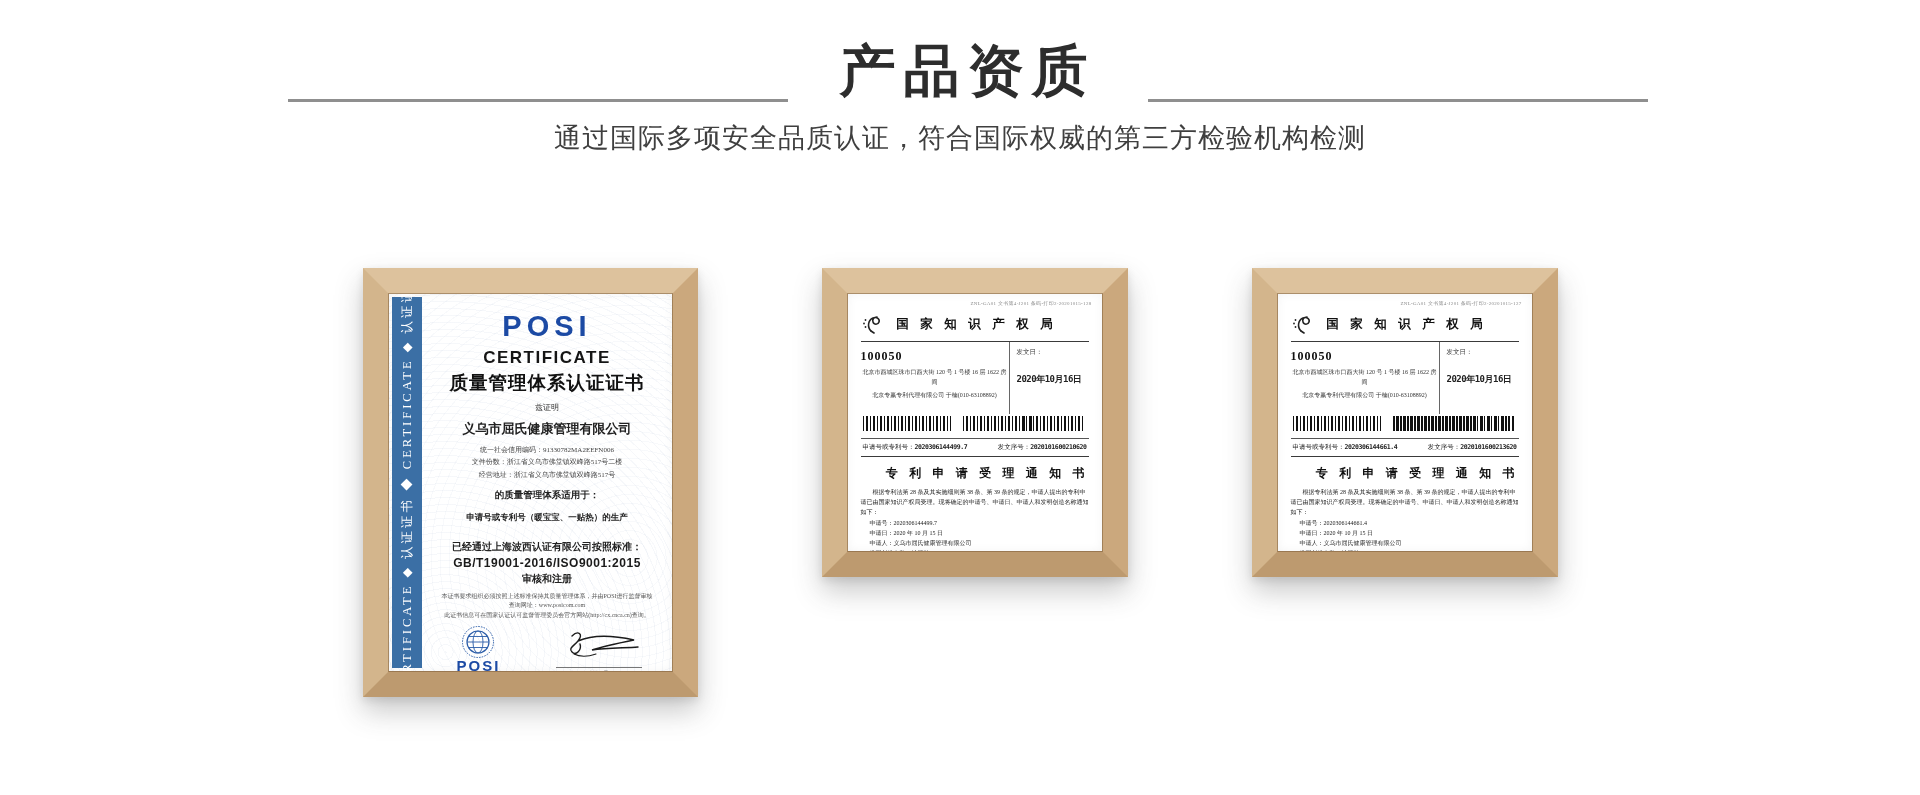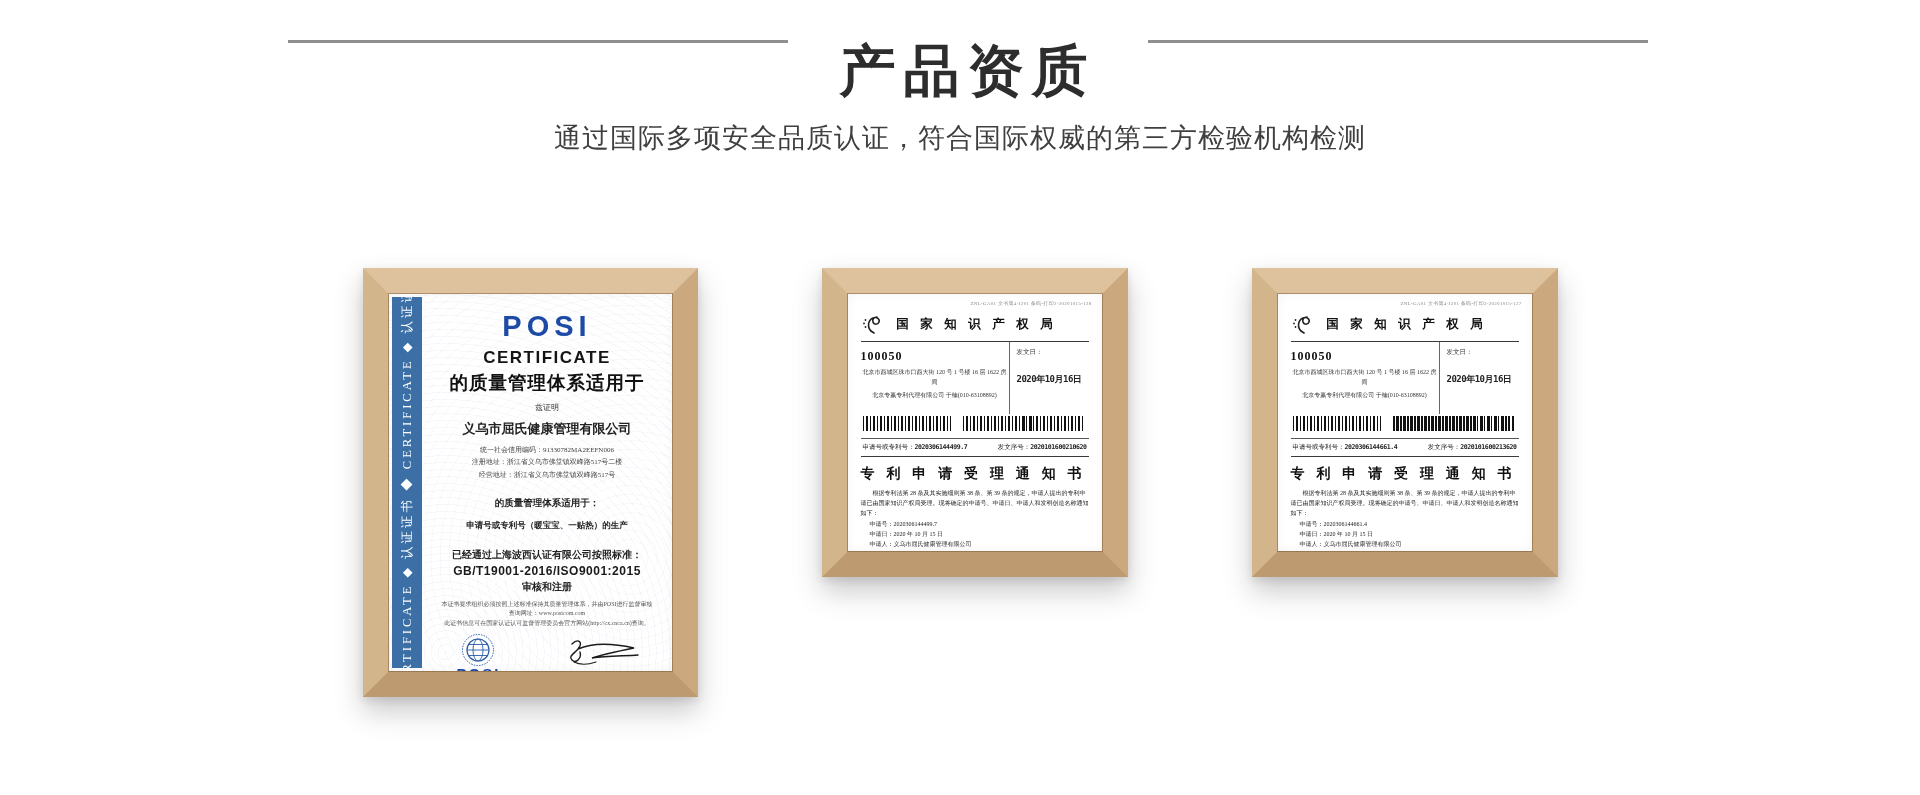--- a/index.html
+++ b/index.html
@@ -5,21 +5,21 @@
   * { margin: 0; padding: 0; box-sizing: border-box; }
   html, body { background: #ffffff; }
   body {
     width: 1920px; height: 795px; overflow: hidden;
     font-family: "Liberation Sans", sans-serif;
     color: #2d2d2d;
   }
 
   
   .section-header { padding-top: 40px; text-align: center; }
-  .title-row { display: flex; align-items: flex-start; justify-content: center; gap: 52px; padding-left: 15px; }
+  .title-row { display: flex; align-items: flex-end; justify-content: center; gap: 52px; padding-left: 15px; }
   .title-line { width: 500px; height: 3px; background: #8f8f8f; }
   .page-title { font-size: 56px; font-weight: bold; letter-spacing: 8px; color: #2d2d2d; line-height: 62px; }
   .page-subtitle { margin-top: 18px; font-size: 27px; color: #3f3f3f; letter-spacing: 1px; }
 
   
   .certs-row {
     margin-top: 112px;
     display: flex; justify-content: center; align-items: flex-start; gap: 124px;
   }
 
@@ -60,21 +60,21 @@
   .posi-content {
     position: absolute; left: 40px; right: 6px; top: 10px; bottom: 6px;
     text-align: center;
   }
   .posi-logo { font-size: 29px; font-weight: 800; color: #1c4aa4; letter-spacing: 5px; margin-top: 6px; }
   .posi-cert-en { font-size: 17px; font-weight: bold; color: #151515; letter-spacing: 1.5px; margin-top: 5px; }
   .posi-title { font-size: 18.5px; font-weight: bold; color: #111; margin-top: 2px; letter-spacing: 1px; }
   .posi-certify { font-size: 8px; color: #333; margin-top: 7px; font-family: "Liberation Serif", serif; }
   .posi-company { font-size: 13px; font-weight: bold; color: #222; margin-top: 7px; font-family: "Liberation Serif", serif; }
   .posi-tiny { font-size: 7px; color: #444; line-height: 1.75; margin-top: 6px; font-family: "Liberation Serif", serif; }
-  .posi-scope-intro { font-size: 9.5px; font-weight: bold; color: #222; margin-top: 16px; }
+  .posi-scope-intro { font-size: 9.5px; font-weight: bold; color: #222; margin-top: 8px; }
   .posi-scope { font-size: 8.5px; font-weight: bold; color: #222; margin-top: 10px; }
   .posi-approved { font-size: 10px; font-weight: bold; color: #222; margin-top: 13px; line-height: 1.9; }
   .posi-standard { font-size: 12px; font-weight: bold; color: #1a1a1a; letter-spacing: 0.5px; }
   .posi-registered { font-size: 10px; font-weight: bold; color: #222; margin-top: 2px; }
   .posi-note { font-size: 6px; color: #555; margin-top: 6px; line-height: 1.6; font-family: "Liberation Serif", serif; }
   .seal-sig-row { display: flex; justify-content: space-between; align-items: flex-end; margin-top: 4px; padding: 0 22px 0 28px; }
   .posi-seal { text-align: center; }
   .seal-globe { display: block; margin: 0 auto; }
   .seal-name { font-size: 15px; font-weight: 800; color: #1c4aa4; letter-spacing: 2px; margin-top: -2px; }
   .seal-sub { font-size: 5.5px; color: #2a5ca8; letter-spacing: 1px; }
@@ -99,21 +99,21 @@
   .dispatch-date { font-size: 9px; font-weight: bold; font-family: "DejaVu Sans Mono", monospace; color: #222; margin-top: 16px; letter-spacing: -0.5px; }
   .barcode-row { display: flex; gap: 12px; margin: 2px 0 7px 2px; align-items: center; }
   .barcode { height: 15px; background: repeating-linear-gradient(90deg, #111 0 1.5px, #fff 1.5px 3px, #111 3px 5.5px, #fff 5.5px 7px); }
   .bc-1 { width: 88px; }
   .bc-2 { width: 122px; }
   .numbers-row { display: flex; font-size: 6.5px; padding: 4px 2px 4px; color: #222; }
   .numbers-row .num-label { font-weight: normal; }
   .numbers-row .num-val { font-weight: bold; font-family: "DejaVu Sans Mono", monospace; letter-spacing: -0.4px; }
   .numbers-left { flex: 1; }
   .rule2 { border: none; border-top: 1.5px solid #3a3a3a; }
-  .notice-title { text-align: left; font-size: 14px; font-weight: bold; letter-spacing: 4px; color: #111; margin: 8px 0 6px; font-family: "Liberation Sans", sans-serif; }
+  .notice-title { text-align: right; font-size: 12px; font-weight: bold; letter-spacing: 4px; color: #111; margin: 8px 0 6px; font-family: "Liberation Sans", sans-serif; }
   .body-text { font-size: 6px; line-height: 1.65; color: #222; }
   .body-indent { text-indent: 2em; }
   .detail-line { font-size: 6px; line-height: 1.7; margin-left: 1.5em; color: #222; }
   .gap-sm { height: 7px; }
 </style>
 </head>
 <body>
 
 <div class="section-header">
   <div class="title-row">
@@ -127,26 +127,26 @@
 <div class="certs-row">
 
   <div class="frame frame-1">
     <div class="paper posi-paper">
       <div class="blue-band">
         <span class="band-text">CERTIFICATE ◆ 认证证书 ◆ CERTIFICATE ◆ 认证证书</span>
       </div>
       <div class="posi-content">
         <div class="posi-logo">POSI</div>
         <div class="posi-cert-en">CERTIFICATE</div>
-        <div class="posi-title">的质量管理体系适用于</div>
+        <div class="posi-title">质量管理体系认证证书</div>
         <div class="posi-certify">兹证明</div>
         <div class="posi-company">义乌市屈氏健康管理有限公司</div>
         <div class="posi-tiny">
           <div>统一社会信用编码：91330782MA2EEFN006</div>
-          <div>注册地址：浙江省义乌市佛堂镇双峰路517号二楼</div>
+          <div>文件份数：浙江省义乌市佛堂镇双峰路517号二楼</div>
           <div>经营地址：浙江省义乌市佛堂镇双峰路517号</div>
         </div>
         <div class="posi-scope-intro">的质量管理体系适用于：</div>
         <div class="posi-scope">申请号或专利号（暖宝宝、一贴热）的生产</div>
         <div class="posi-approved">已经通过上海波西认证有限公司按照标准：</div>
         <div class="posi-standard">GB/T19001-2016/ISO9001:2015</div>
         <div class="posi-registered">审核和注册</div>
         <div class="posi-note">
           <div>本证书要求组织必须按照上述标准保持其质量管理体系，并由POSI进行监督审核</div>
           <div>查询网址：www.posicom.com</div>

